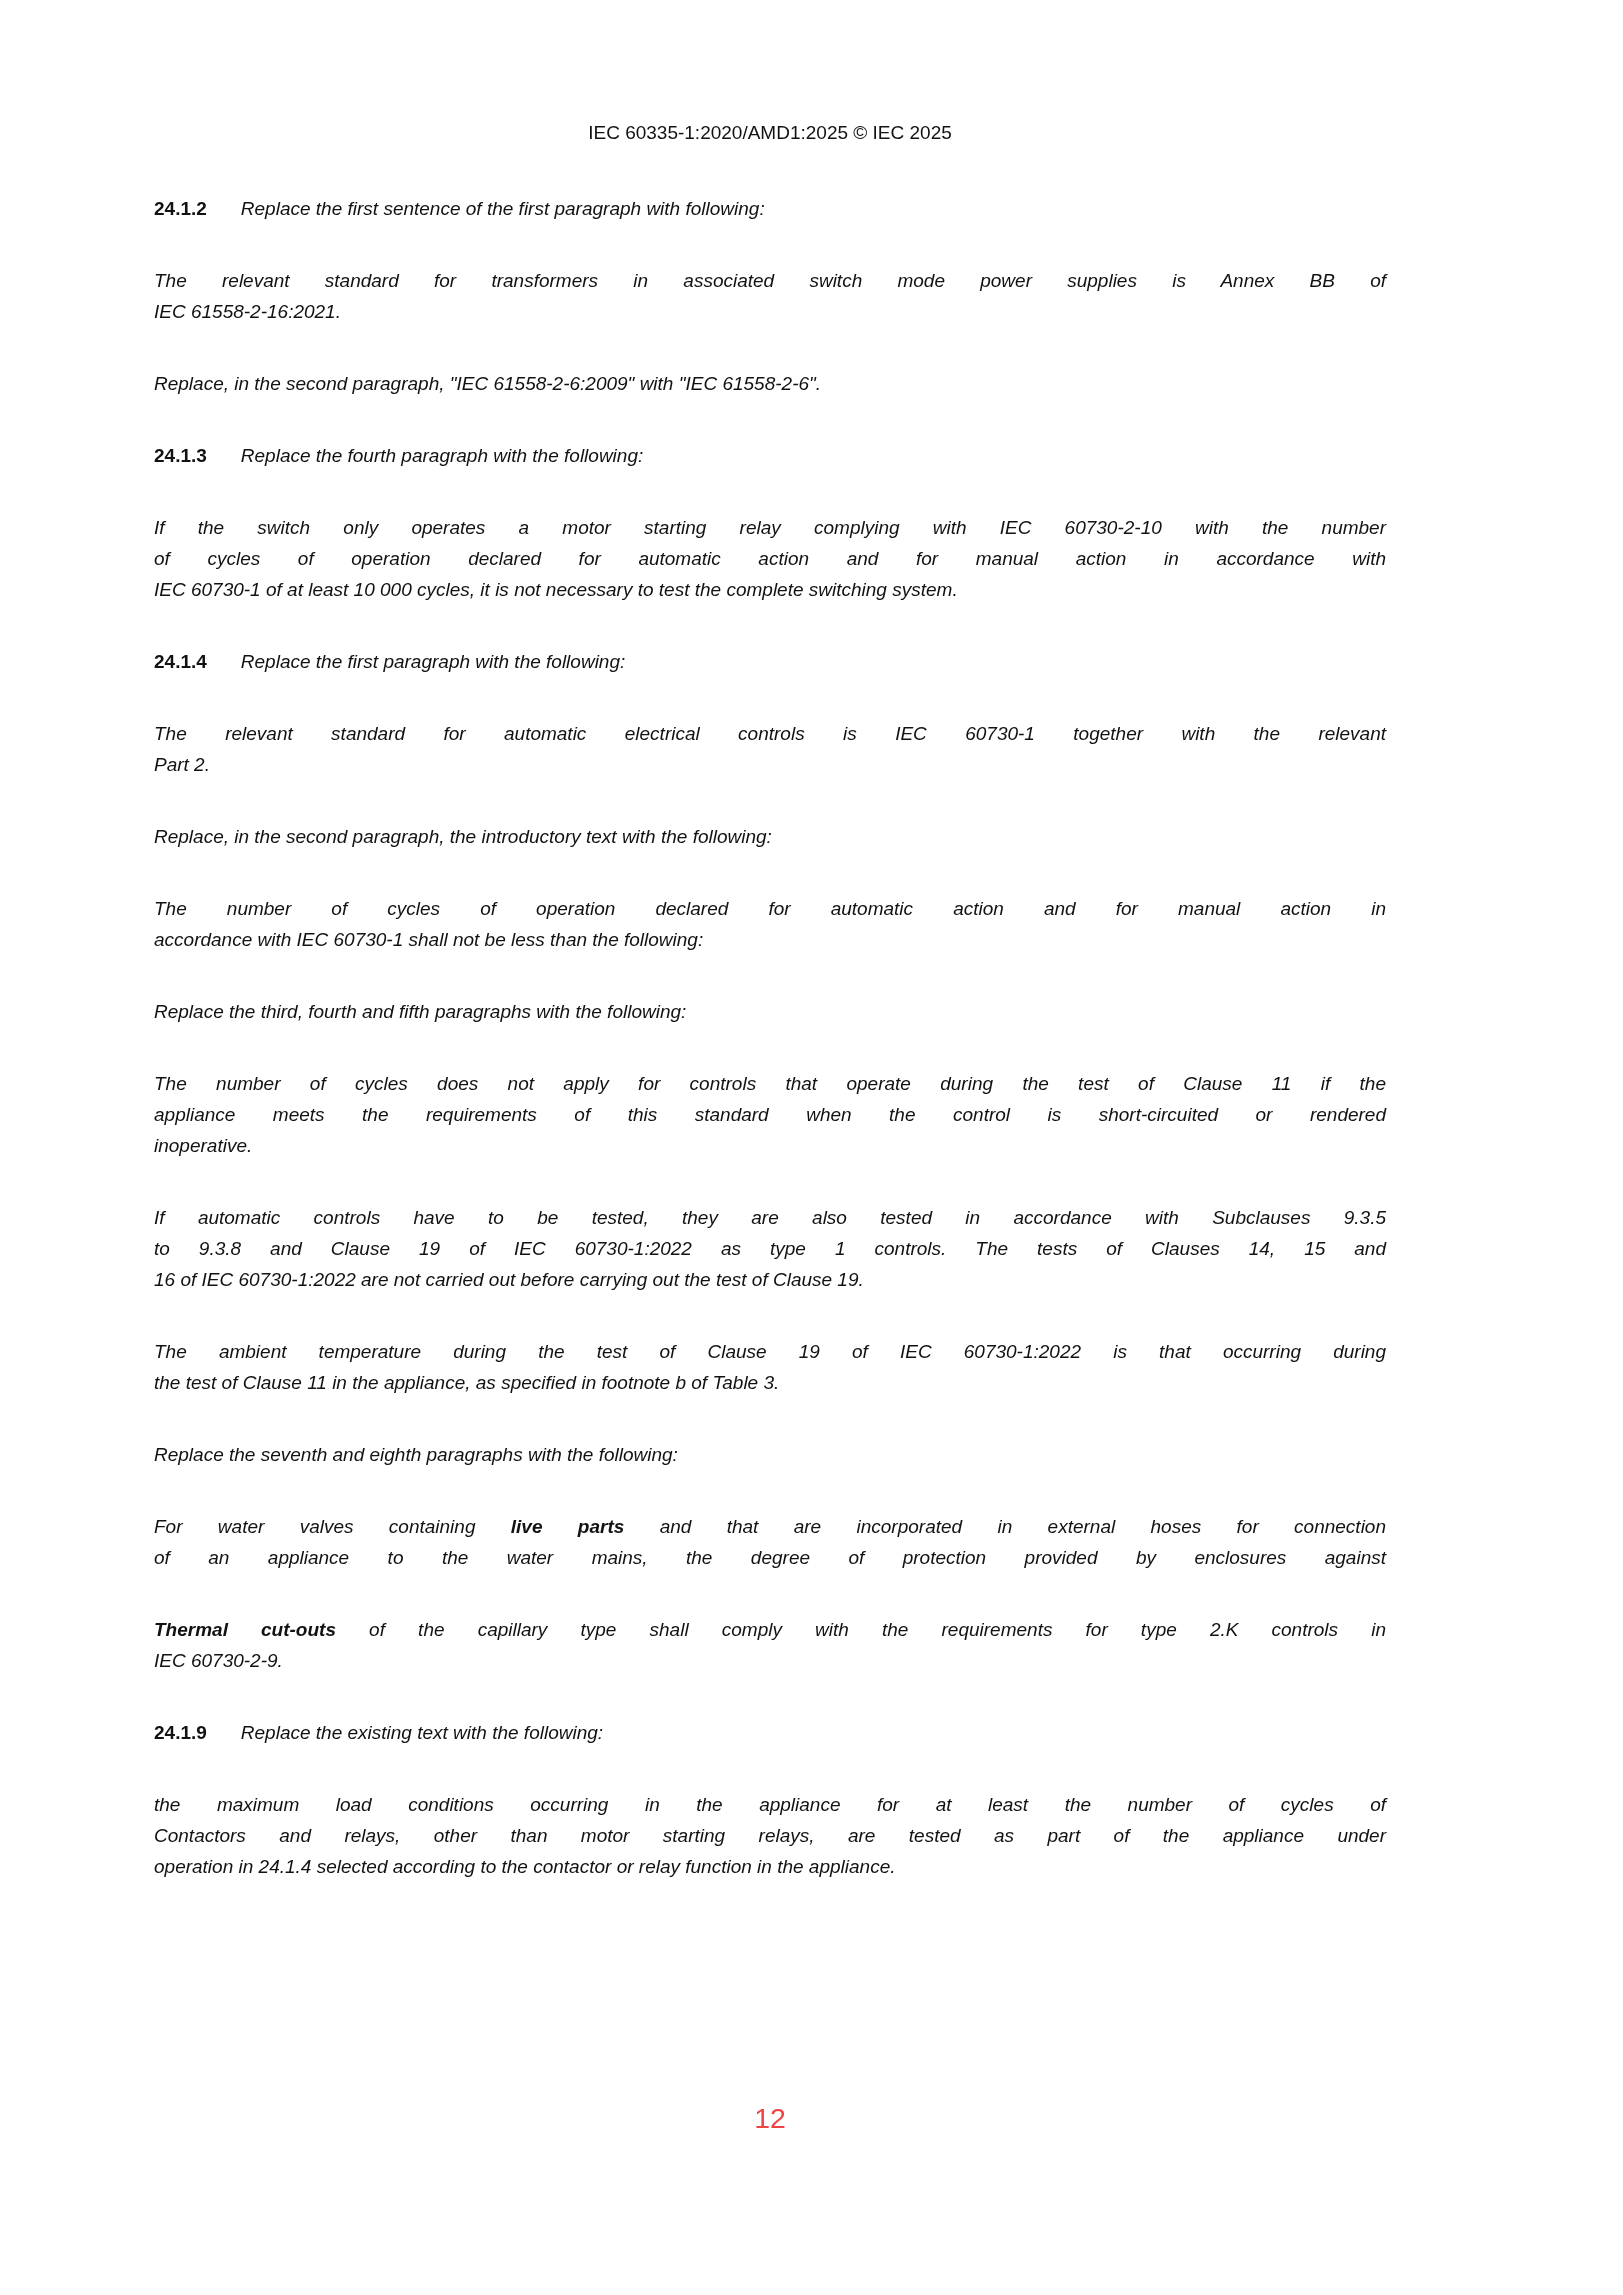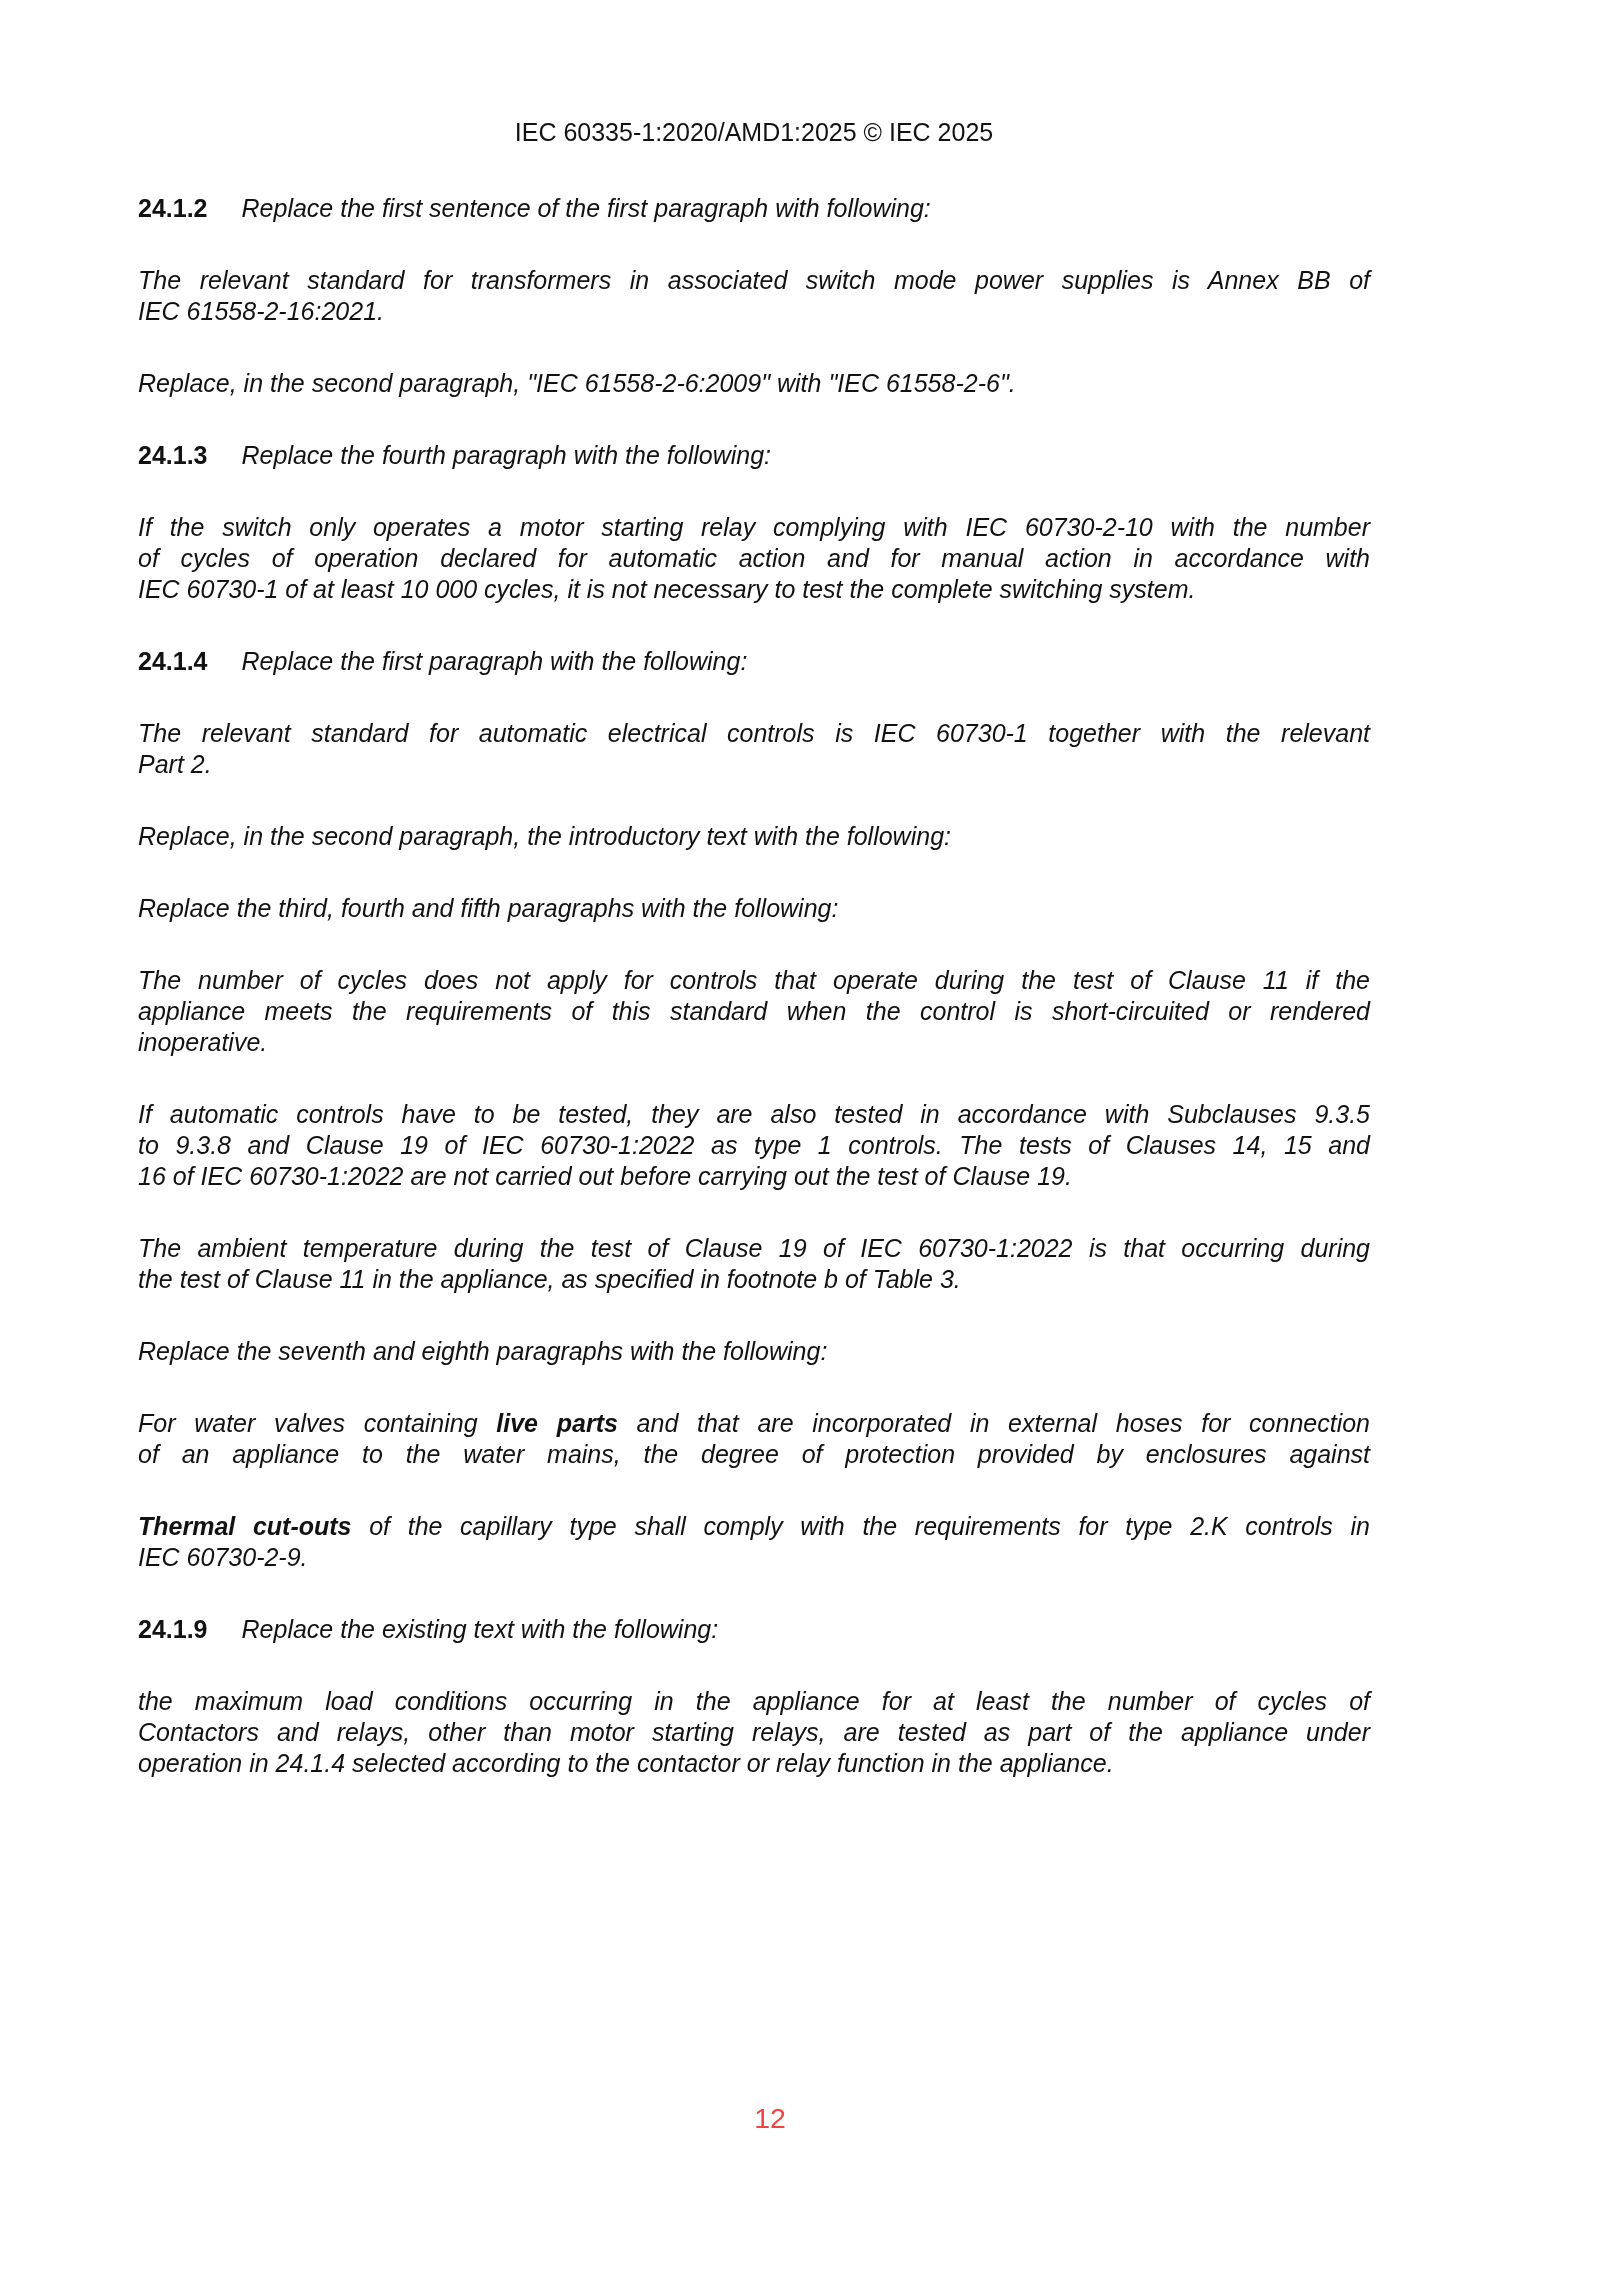--- a/index.html
+++ b/index.html
@@ -7,24 +7,24 @@
     position: relative;
     width: 1623px;
     height: 2295px;
     background: #ffffff;
     font-family: "Liberation Sans", "DejaVu Sans", sans-serif;
     color: #121212;
     overflow: hidden;
   }
   .content {
     position: absolute;
-    left: 138px;
+    left: 154px;
     top: 117px;
     width: 1232px;
-    font-size: 25px;
+    font-size: 19px;
     line-height: 31px;
     font-style: italic;
   }
   .block { margin: 0 0 41px 0; }
   .line { display: block; }
   .line.just {
     text-align: justify;
     text-align-last: justify;
   }
   .pagehead {
@@ -77,20 +77,24 @@
         <span class="line"><span class="num">24.1.4</span><span class="instr">Replace the first paragraph with the following:</span></span>
       </div>
       <div class="block para">
         <span class="line just"><span>The relevant standard for automatic electrical controls is IEC 60730-1 together with the relevant</span></span>
         <span class="line"><span>Part 2.</span></span>
       </div>
       <div class="block para">
         <span class="line"><span>Replace, in the second paragraph, the introductory text with the following:</span></span>
       </div>
       <div class="block para">
+        <span class="line just"><span>The number of cycles of operation declared for automatic action and for manual action in</span></span>
+        <span class="line"><span>accordance with IEC 60730-1 shall not be less than the following:</span></span>
+      </div>
+      <div class="block para">
         <span class="line"><span>Replace the third, fourth and fifth paragraphs with the following:</span></span>
       </div>
       <div class="block para">
         <span class="line just"><span>The number of cycles does not apply for controls that operate during the test of Clause 11 if the</span></span>
         <span class="line just"><span>appliance meets the requirements of this standard when the control is short-circuited or rendered</span></span>
         <span class="line"><span>inoperative.</span></span>
       </div>
       <div class="block para">
         <span class="line just"><span>If automatic controls have to be tested, they are also tested in accordance with Subclauses 9.3.5</span></span>
         <span class="line just"><span>to 9.3.8 and Clause 19 of IEC 60730-1:2022 as type 1 controls. The tests of Clauses 14, 15 and</span></span>

